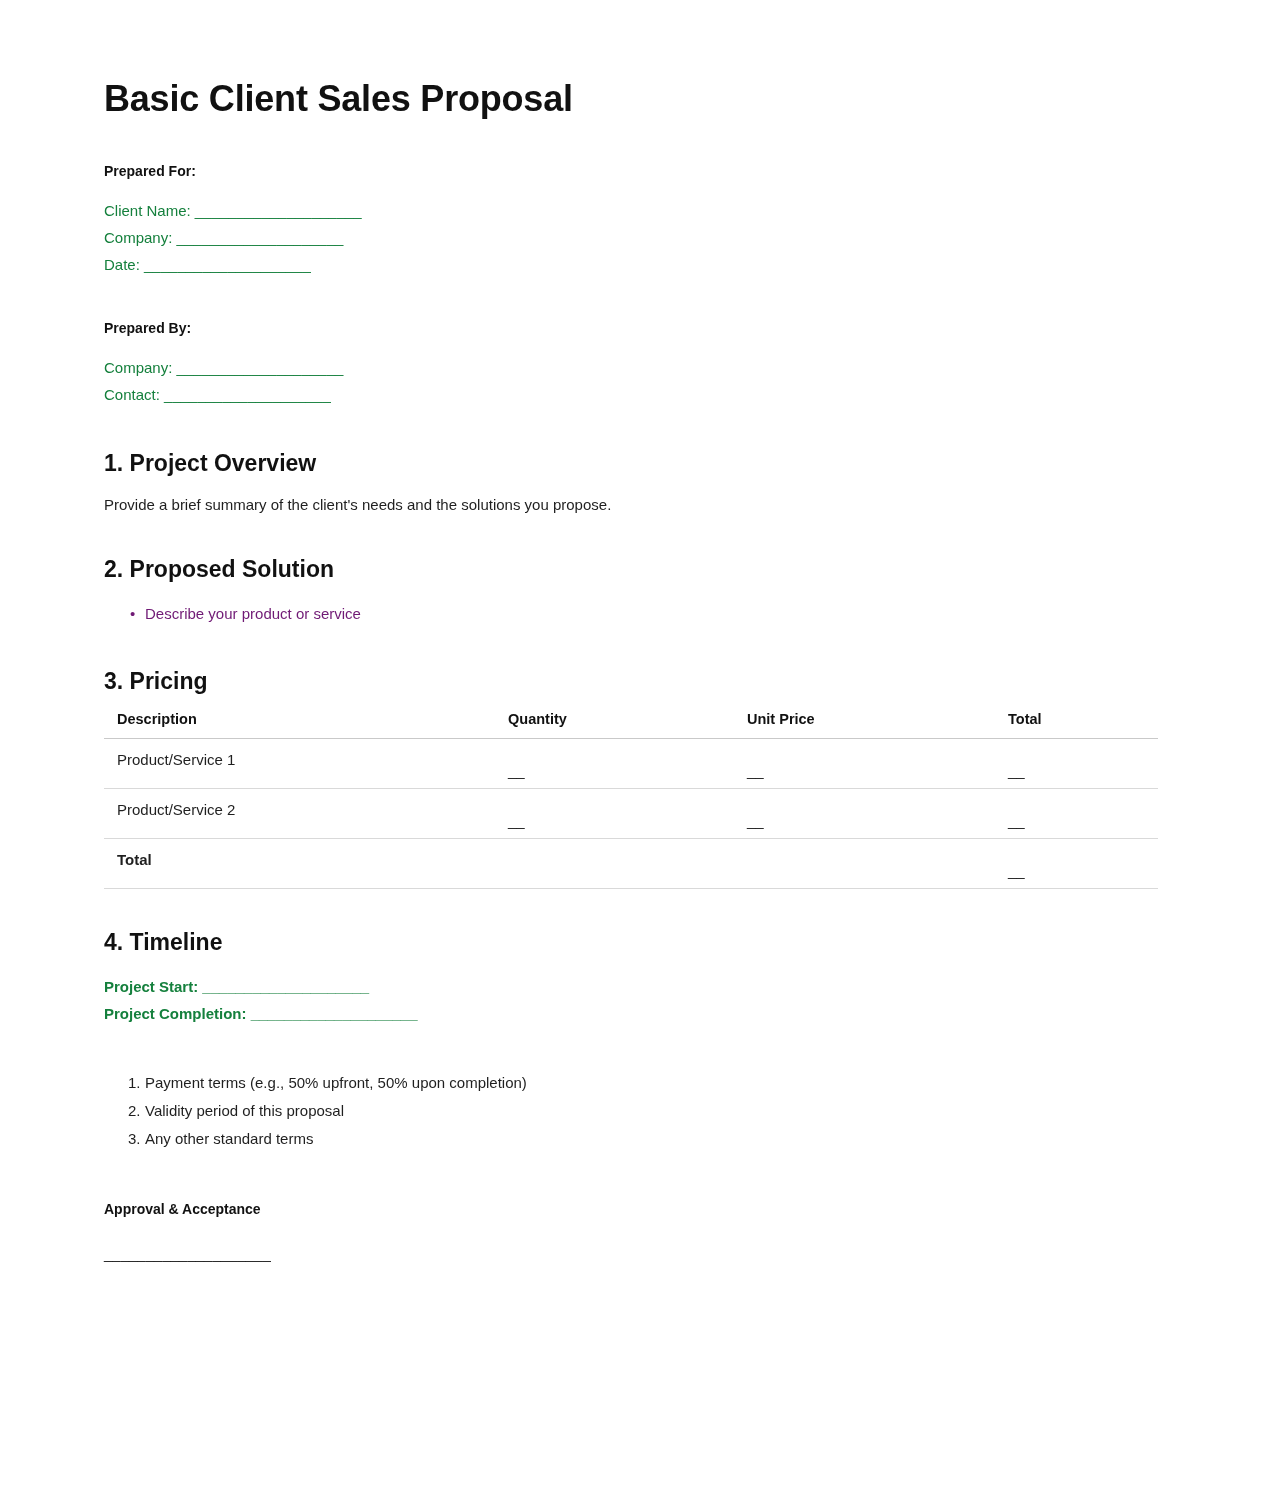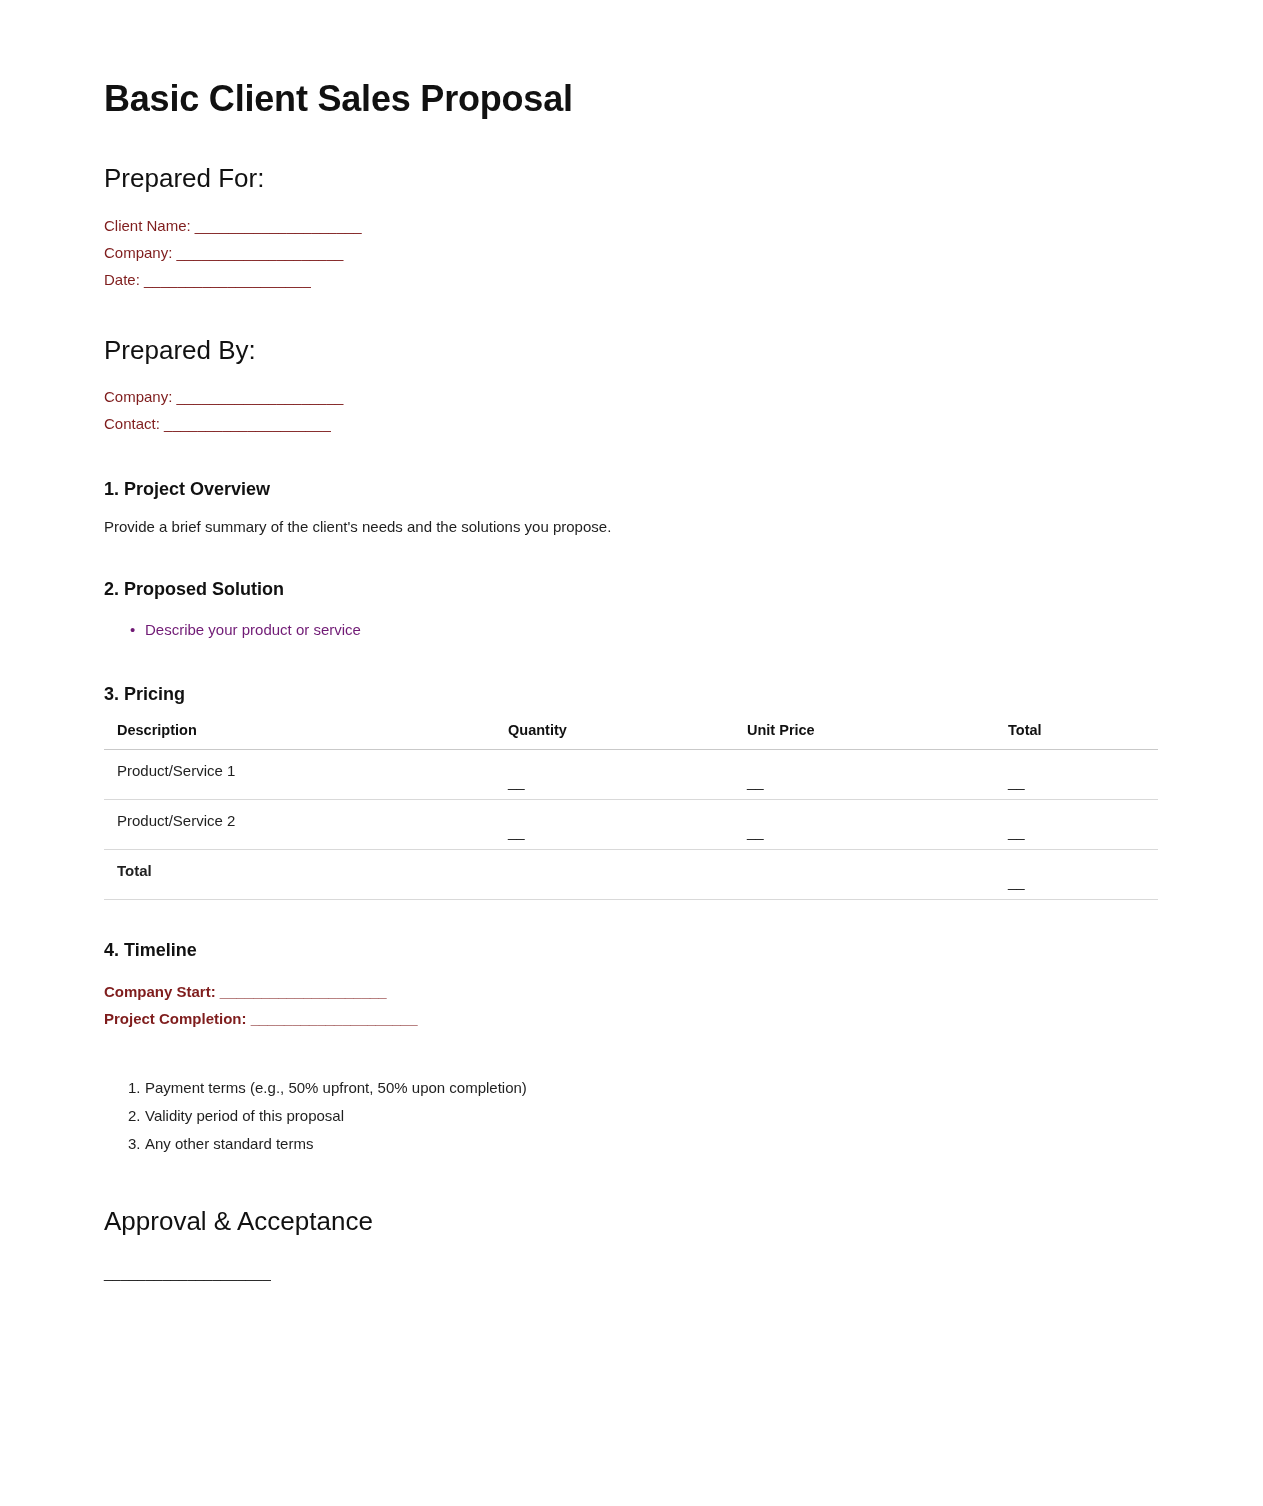--- a/index.html
+++ b/index.html
@@ -29,44 +29,44 @@
     font-size: 36px;
     font-weight: bold;
     line-height: 1.15;
     letter-spacing: -0.2px;
     margin: 0 0 44px 0;
     color: #111111;
   }
 
   
   .block-heading {
-    font-size: 26px;
-    font-weight: normal;
+    font-size: 14px;
+    font-weight: bold;
     line-height: 1.2;
     margin: 0 0 17px 0;
     color: #111111;
   }
 
   
   .section-heading {
-    font-size: 18px;
+    font-size: 23px;
     font-weight: bold;
     line-height: 1.2;
     margin: 0 0 16px 0;
     color: #111111;
   }
 
   
   .field-list {
     margin: 0 0 42px 0;
   }
   .field-line {
     font-size: 15px;
     line-height: 27px;
-    color: #7f1d1d;
+    color: #15803d;
     white-space: nowrap;
   }
   .field-line .blank {
     letter-spacing: 0px;
   }
   .field-line.bold-label {
     font-weight: bold;
   }
 
   
@@ -234,21 +234,21 @@
         <td>Total</td>
         <td></td>
         <td></td>
         <td class="dash">__</td>
       </tr>
     </tbody>
   </table>
 
   <h2 class="section-heading">4. Timeline</h2>
   <div class="field-list">
-    <div class="field-line bold-label"><span>Company Start:</span><span class="blank"> ____________________</span></div>
+    <div class="field-line bold-label"><span>Project Start:</span><span class="blank"> ____________________</span></div>
     <div class="field-line bold-label"><span>Project Completion:</span><span class="blank"> ____________________</span></div>
   </div>
 
   <ol class="doc-olist">
     <li>Payment terms (e.g., 50% upfront, 50% upon completion)</li>
     <li>Validity period of this proposal</li>
     <li>Any other standard terms</li>
   </ol>
 
   <h2 class="block-heading">Approval &amp; Acceptance</h2>

